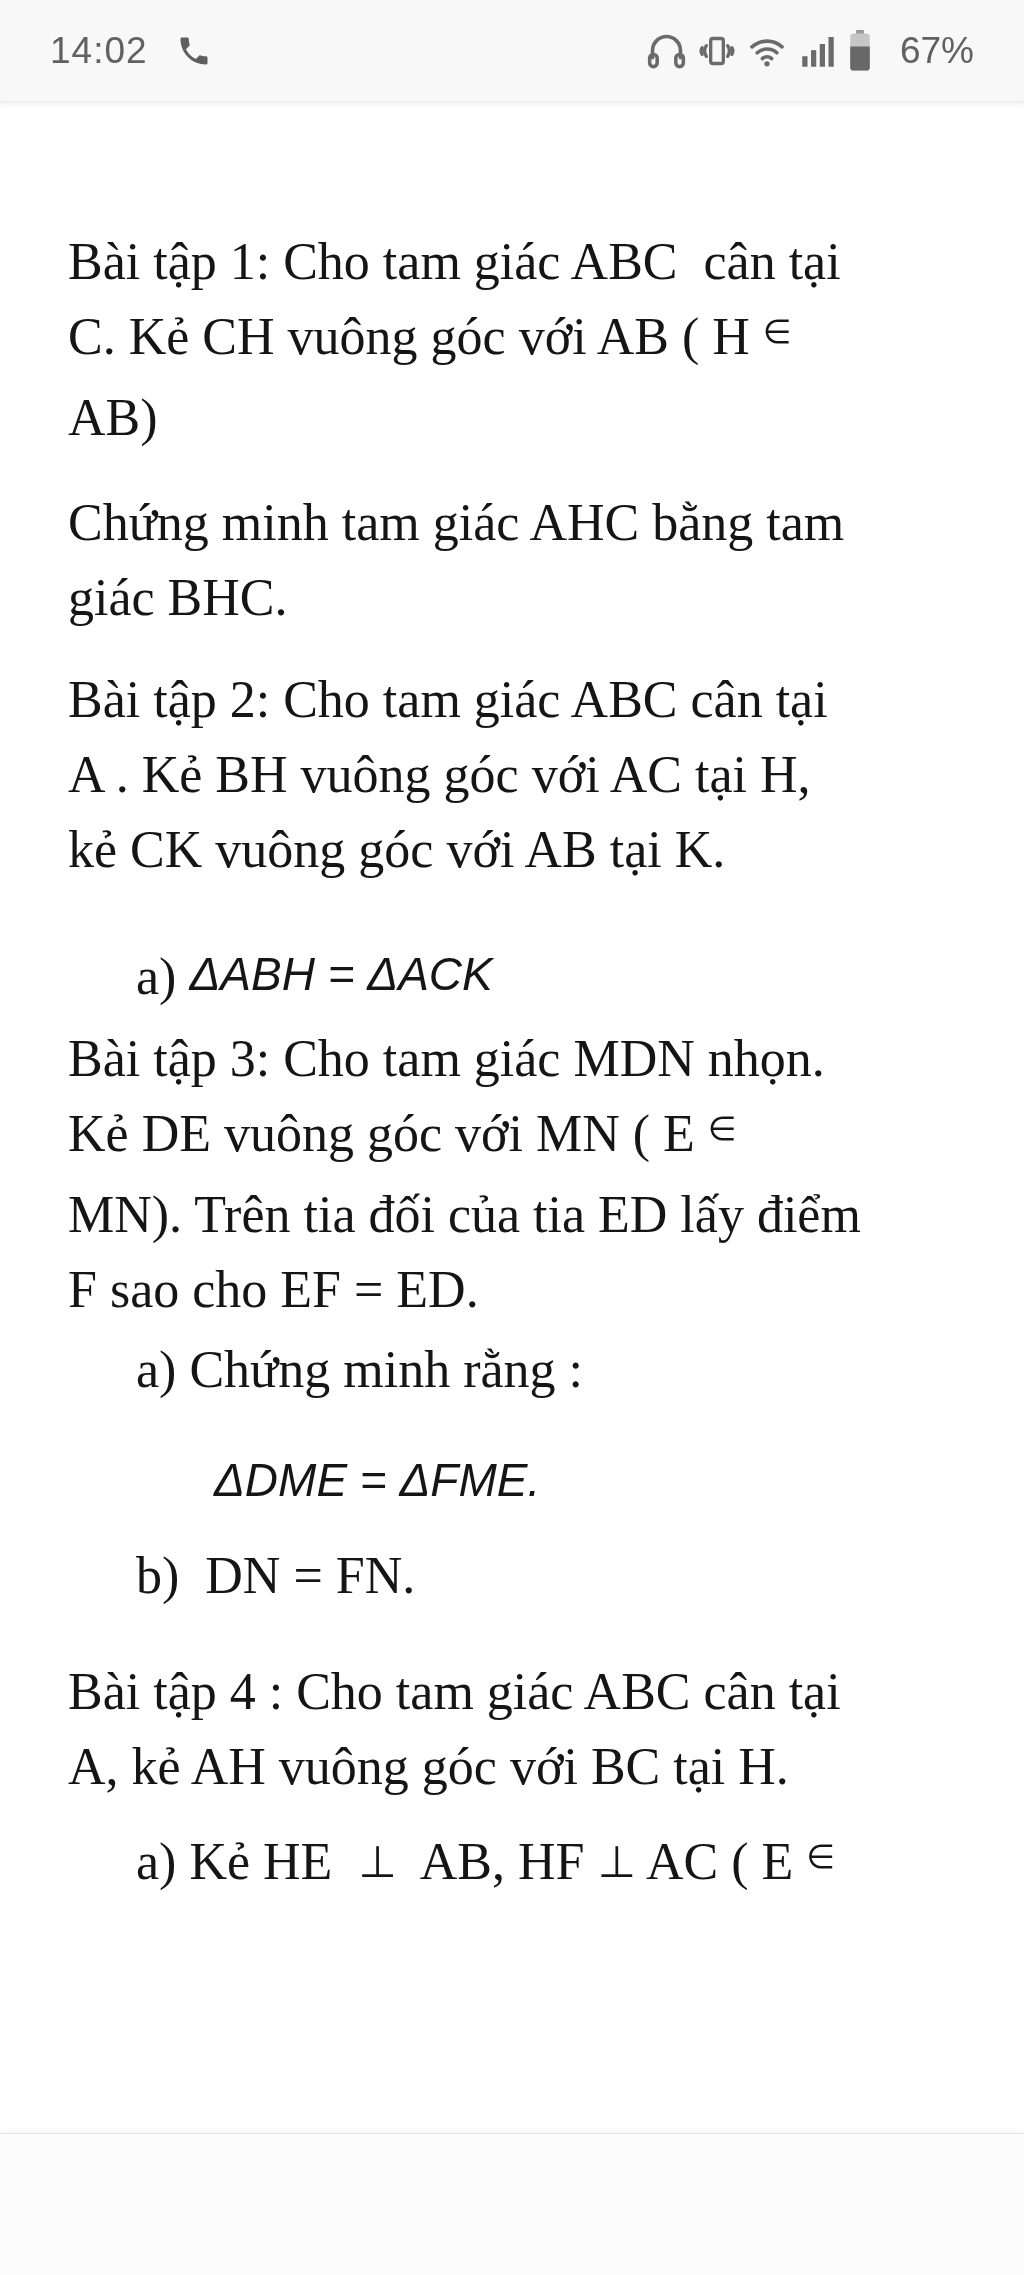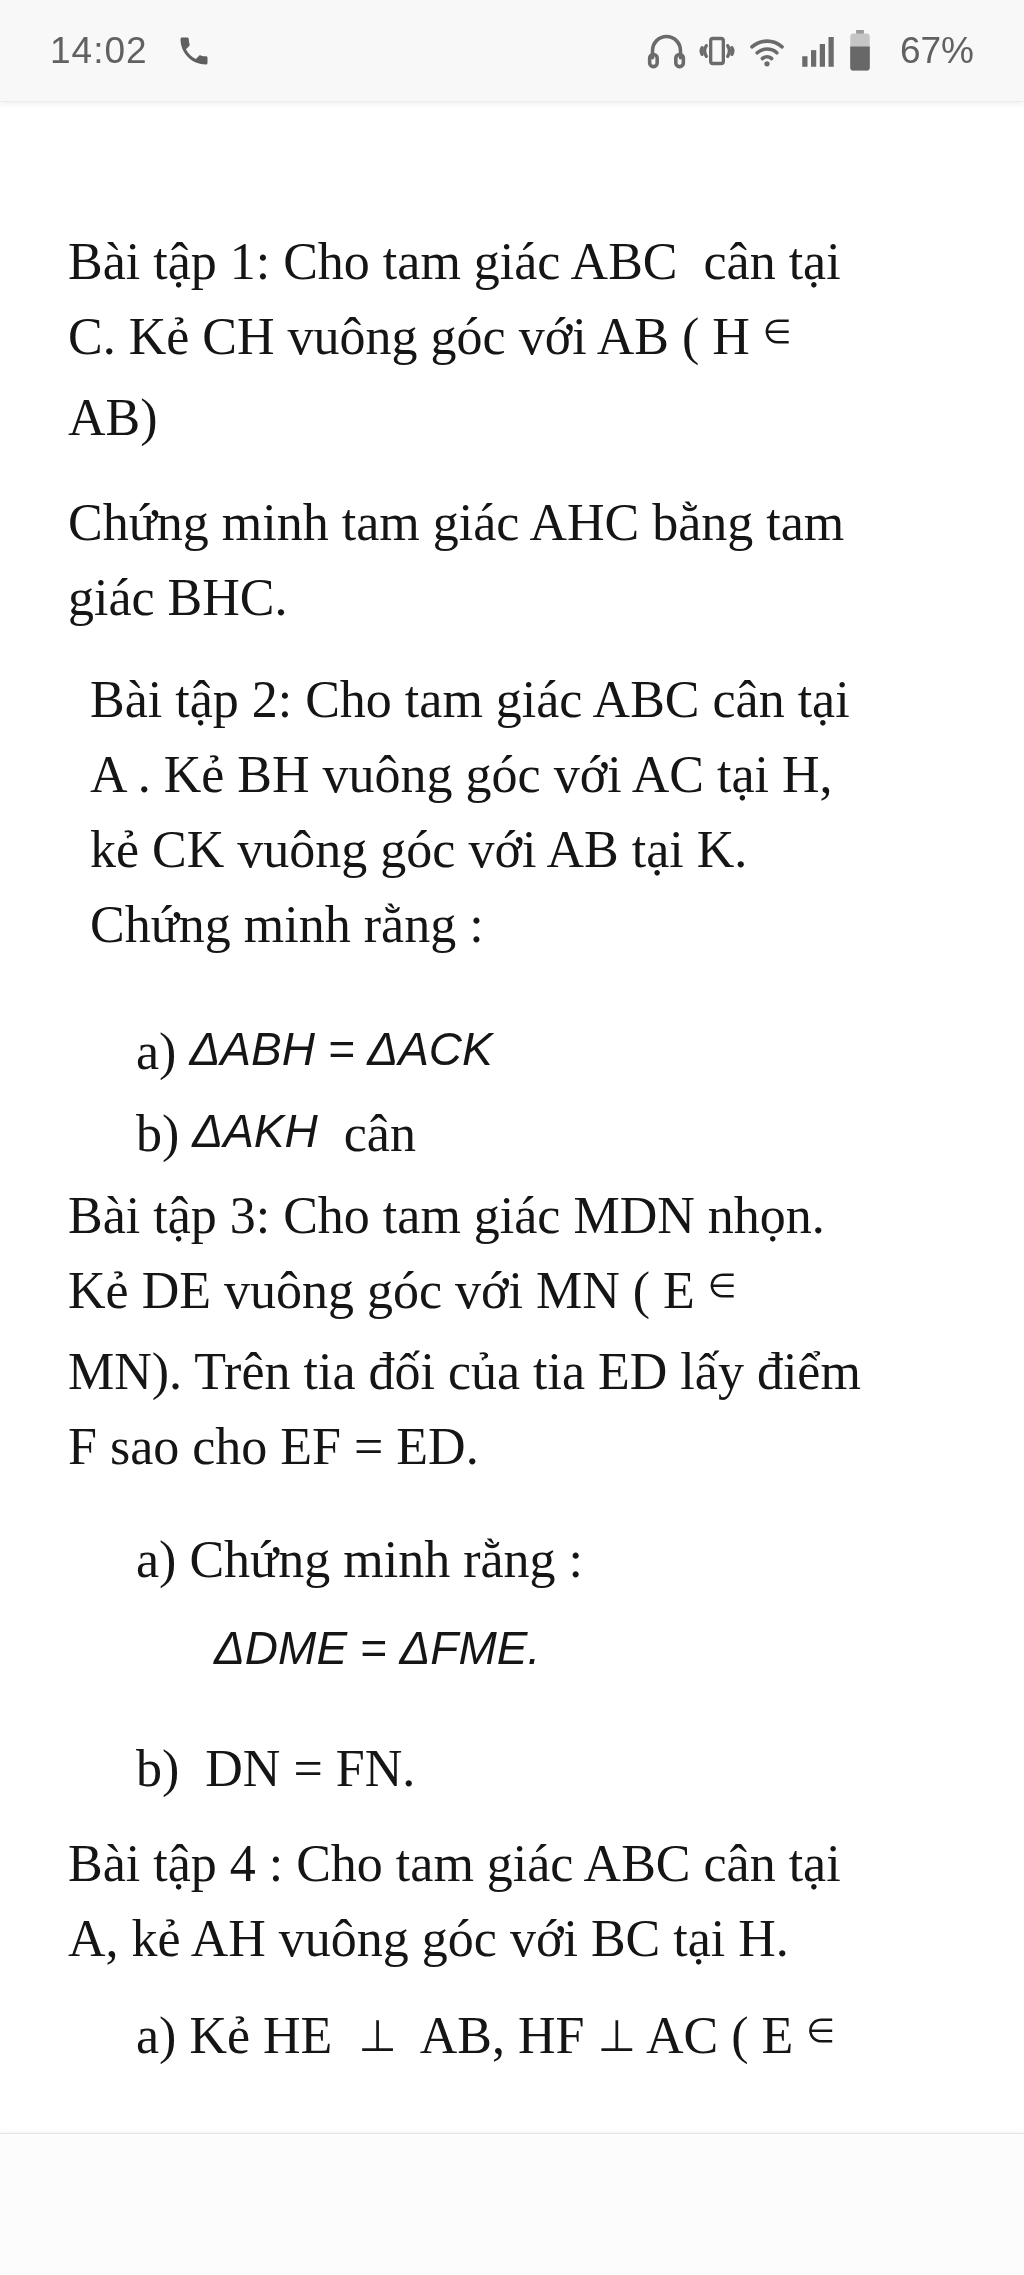--- a/index.html
+++ b/index.html
@@ -25,21 +25,21 @@
   .doc { display:flex; flex-direction:column; padding:122px 36px 0 68px; }
   .line { white-space:pre; font-size:52px; line-height:75px; min-height:75px; color:#151515; }
   .blk-item .line { padding-left:68px; }
   .blk-eq   .line { padding-left:146px; }
   .seg-math { font-family:"Liberation Sans","DejaVu Sans",sans-serif; font-style:italic;
               font-size:46px; position:relative; top:-4px; }
   .seg-elem { font-family:"DejaVu Sans",sans-serif; font-size:33px; position:relative; top:-11px; }
   .seg-perp { font-family:"DejaVu Sans",sans-serif; font-size:44px; position:relative; top:-2px; }
   
   .doc > :nth-child(2)  { margin-top:30px; }
-  .doc > :nth-child(3)  { margin-top:27px;margin-left:22px; }
+  .doc > :nth-child(3)  { margin-top:27px; }
   .doc > :nth-child(4)  { margin-top:52px; }
   .doc > :nth-child(5)  { margin-top:5px; }
   .doc > :nth-child(6)  { margin-top:5px; }
   .doc > :nth-child(7)  { margin-top:38px; }
   .doc > :nth-child(8)  { margin-top:16px; }
   .doc > :nth-child(9)  { margin-top:41px; }
   .doc > :nth-child(10) { margin-top:20px; }
   .doc > :nth-child(11) { margin-top:22px; }
   .doc > :nth-child(12) { margin-top:27px; }
 
@@ -118,27 +118,23 @@
           <div class="line"><span>AB)</span></div>
         </div>
         <div class="blk blk-para">
           <div class="line"><span>Chứng minh tam giác AHC bằng tam</span></div>
           <div class="line"><span>giác BHC.</span></div>
         </div>
         <div class="blk blk-para">
           <div class="line"><span>Bài tập 2: Cho tam giác ABC cân tại</span></div>
           <div class="line"><span>A . Kẻ BH vuông góc với AC tại H,</span></div>
           <div class="line"><span>kẻ CK vuông góc với AB tại K.</span></div>
-          <div class="line"><span>Chứng minh rằng :</span></div>
         </div>
         <div class="blk blk-item">
           <div class="line"><span>a) </span><span class="seg-math">ΔABH = ΔACK</span></div>
-        </div>
-        <div class="blk blk-item">
-          <div class="line"><span>b) </span><span class="seg-math">ΔAKH</span><span>  cân</span></div>
         </div>
         <div class="blk blk-para">
           <div class="line"><span>Bài tập 3: Cho tam giác MDN nhọn.</span></div>
           <div class="line"><span>Kẻ DE vuông góc với MN ( E </span><span class="seg-elem">∈</span></div>
           <div class="line"><span>MN). Trên tia đối của tia ED lấy điểm</span></div>
           <div class="line"><span>F sao cho EF = ED.</span></div>
         </div>
         <div class="blk blk-item">
           <div class="line"><span>a) Chứng minh rằng :</span></div>
         </div>

